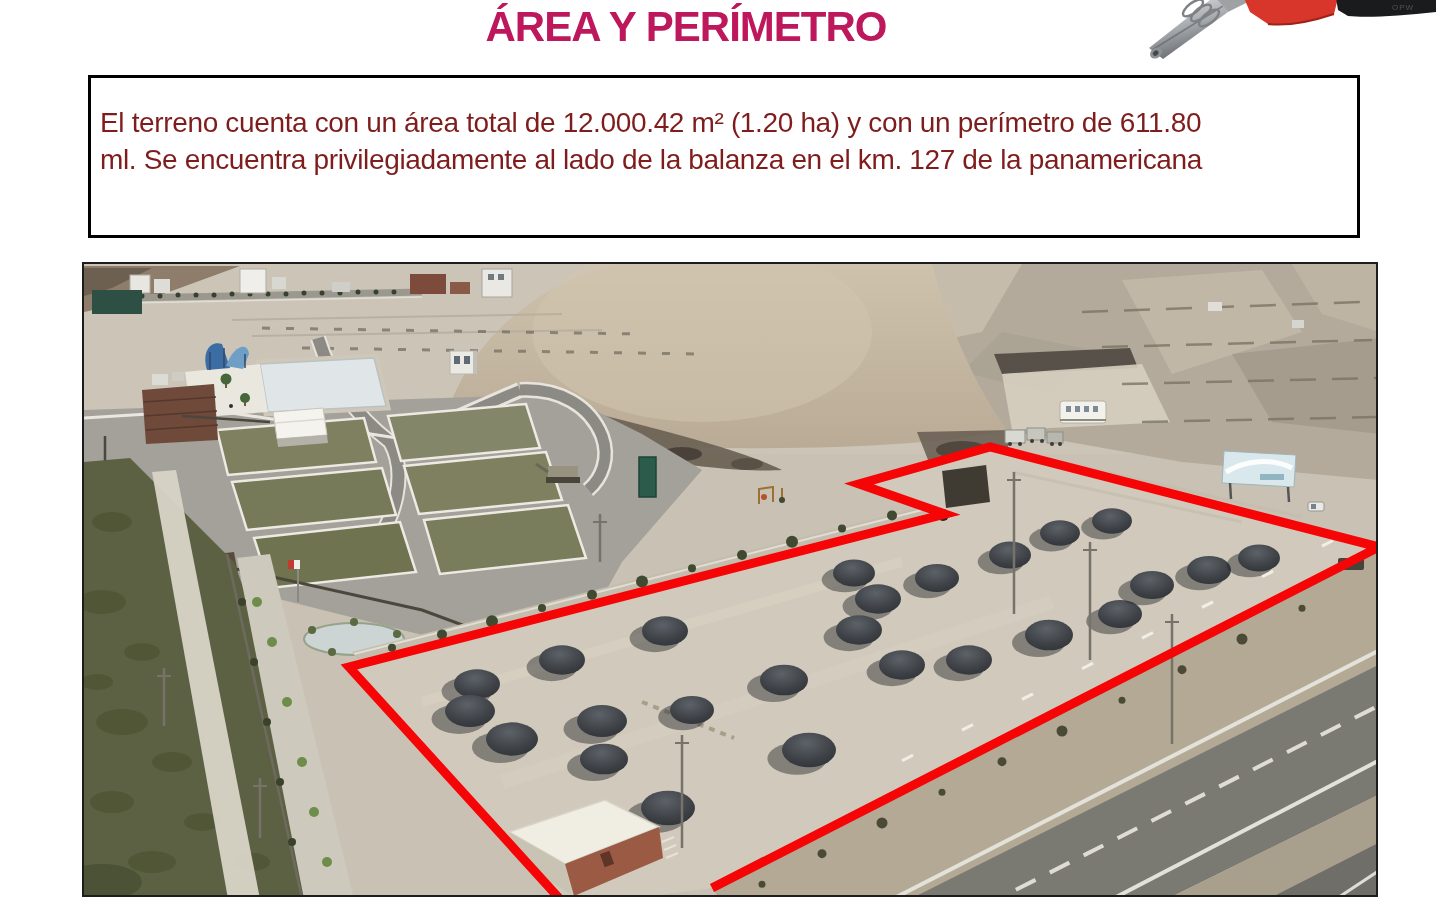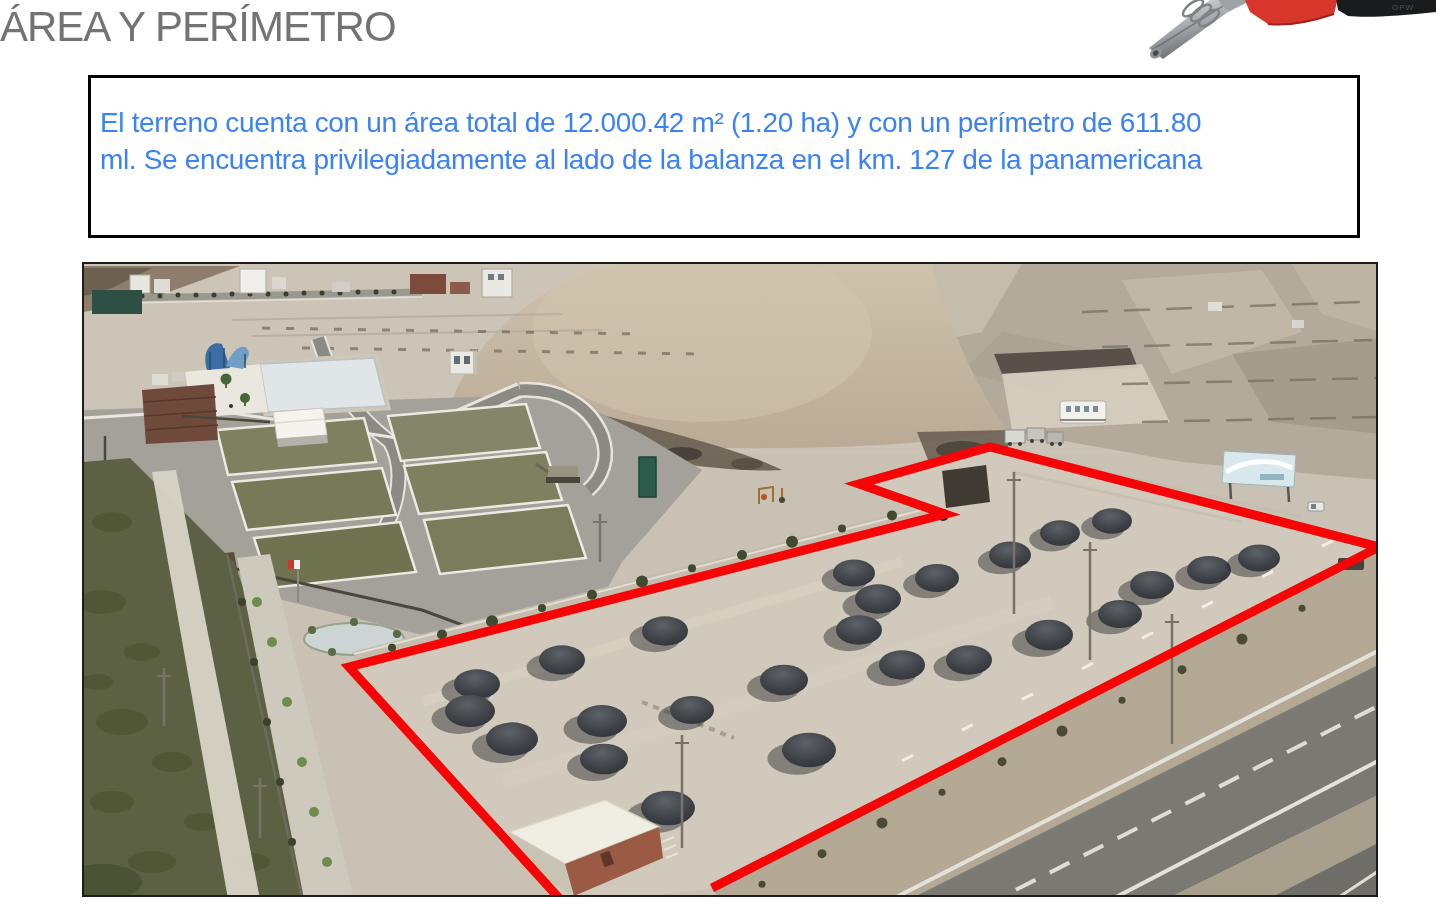--- a/index.html
+++ b/index.html
@@ -1,23 +1,23 @@
 <!DOCTYPE html>
 <html><head>
 <meta charset="utf-8">
 <style>
   html,body{margin:0;padding:0;}
   .page{position:relative;width:1436px;height:907px;background:#ffffff;
         font-family:"Liberation Sans",sans-serif;overflow:hidden;}
-  .title{position:absolute;left:0;top:3px;width:1372px;text-align:left;
-         font-weight:normal;font-size:42px;letter-spacing:-1px;color:#737373;
+  .title{position:absolute;left:0;top:3px;width:1372px;text-align:center;
+         font-weight:bold;font-size:42px;letter-spacing:-1px;color:#be185d;
          font-family:"Liberation Sans",sans-serif;}
   .info-box{position:absolute;left:88px;top:75px;width:1272px;height:163px;
             box-sizing:border-box;border:3px solid #000;
-            padding:26px 8px 0 9px;color:#3b82f6;}
+            padding:26px 8px 0 9px;color:#7f1d1d;}
   .info-box .line{font-size:28px;line-height:37px;letter-spacing:-0.35px;white-space:nowrap;}
   .photo{position:absolute;left:82px;top:262px;width:1296px;height:635px;
          box-sizing:border-box;border:2px solid #1d1d1b;background:#c9c1b3;}
   .photo svg{display:block;width:100%;height:100%;}
   .nozzle{position:absolute;left:1120px;top:0;width:316px;height:80px;}
 </style>
 </head>
 <body>
 
 <div class="page">

